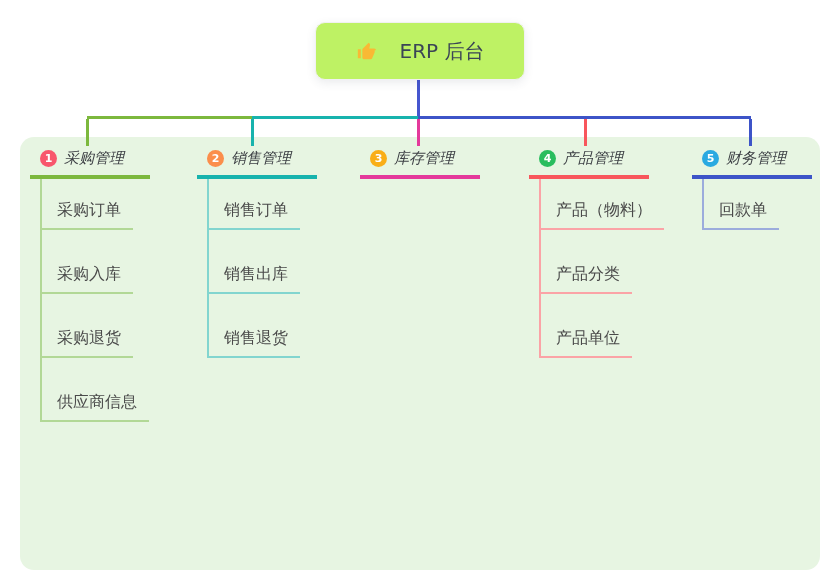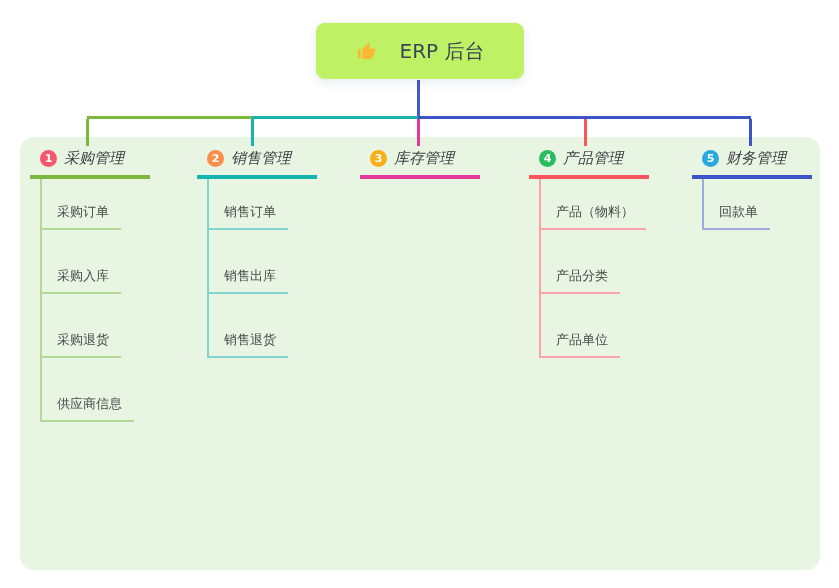--- a/index.html
+++ b/index.html
@@ -51,21 +51,21 @@
 
   .children{position:relative;margin-left:10px;}
   .children::before{
     content:"";position:absolute;left:0;top:0;bottom:0;width:2px;
     background:var(--light);
   }
   .child{height:64px;display:flex;align-items:flex-end;}
   .child:first-child{height:51px;}
   .child span{
     display:inline-block;white-space:nowrap;
-    font-size:13px;color:#4a4a4a;
+    font-size:16px;color:#4a4a4a;
     padding:0 12px 7px 17px;
     border-bottom:2px solid var(--light);
   }
 
   .thumb-icon{display:inline-flex;align-items:center;}
 </style>
 </head>
 <body>
 
 <div id="stage">

